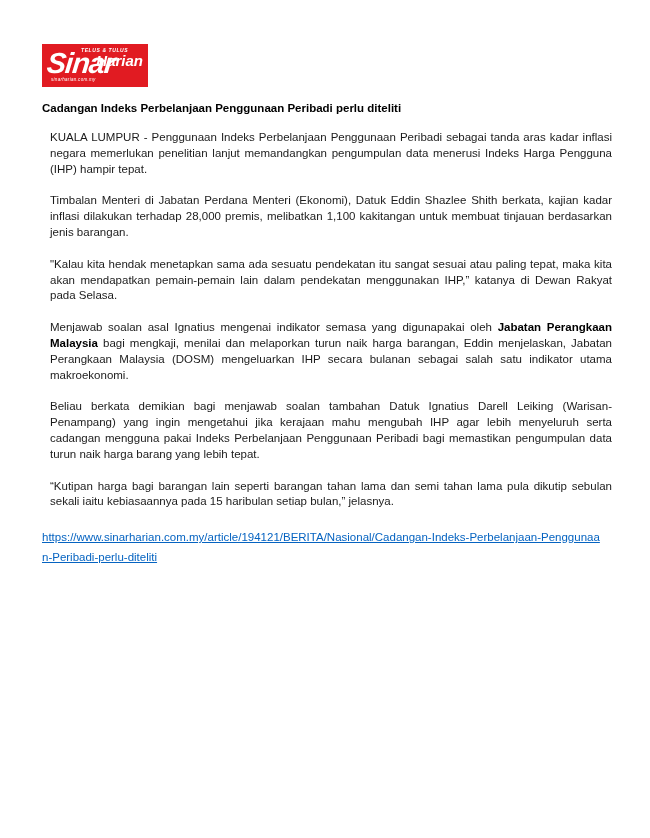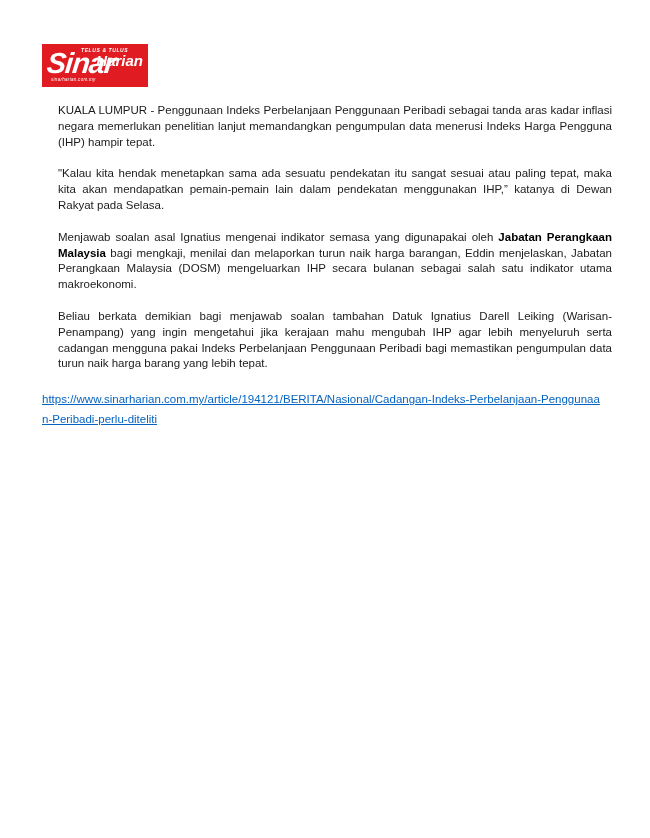--- a/index.html
+++ b/index.html
@@ -68,21 +68,21 @@
     letter-spacing: 0;
   }
   
   .headline {
     margin: 15px 0 0 0;
     font-size: 11.5px;
     font-weight: bold;
     color: #000000;
   }
   .body-par {
-    margin: 16px 0 0 16px;
+    margin: 16px 0 0 8px;
     font-size: 11.5px;
     line-height: 15.8px;
     text-align: justify;
     color: #1b1b1b;
   }
   .body-par b { color: #000000; }
   .link-par {
     margin: 17px 0 0 0;
     font-size: 11.5px;
     line-height: 20px;
@@ -100,27 +100,30 @@
 
 <div class="page">
 
   <div class="logo">
     <span class="logo-tagline">TELUS &amp; TULUS</span>
     <span class="logo-title">Sinar</span>
     <span class="logo-website">sinarharian.com.my</span>
     <span class="logo-subtitle">Harian</span>
   </div>
 
+  <h1 class="headline">Cadangan Indeks Perbelanjaan Penggunaan Peribadi perlu diteliti</h1>
 
   <p class="body-par">KUALA LUMPUR - Penggunaan Indeks Perbelanjaan Penggunaan Peribadi sebagai tanda aras kadar inflasi negara memerlukan penelitian lanjut memandangkan pengumpulan data menerusi Indeks Harga Pengguna (IHP) hampir tepat.</p>
 
+  <p class="body-par">Timbalan Menteri di Jabatan Perdana Menteri (Ekonomi), Datuk Eddin Shazlee Shith berkata, kajian kadar inflasi dilakukan terhadap 28,000 premis, melibatkan 1,100 kakitangan untuk membuat tinjauan berdasarkan jenis barangan.</p>
 
   <p class="body-par">"Kalau kita hendak menetapkan sama ada sesuatu pendekatan itu sangat sesuai atau paling tepat, maka kita akan mendapatkan pemain-pemain lain dalam pendekatan menggunakan IHP,” katanya di Dewan Rakyat pada Selasa.</p>
 
   <p class="body-par"><span>Menjawab soalan asal Ignatius mengenai indikator semasa yang digunapakai oleh </span><b>Jabatan Perangkaan Malaysia</b><span> bagi mengkaji, menilai dan melaporkan turun naik harga barangan, Eddin menjelaskan, Jabatan Perangkaan Malaysia (DOSM) mengeluarkan IHP secara bulanan sebagai salah satu indikator utama makroekonomi.</span></p>
 
   <p class="body-par">Beliau berkata demikian bagi menjawab soalan tambahan Datuk Ignatius Darell Leiking (Warisan-Penampang) yang ingin mengetahui jika kerajaan mahu mengubah IHP agar lebih menyeluruh serta cadangan mengguna pakai Indeks Perbelanjaan Penggunaan Peribadi bagi memastikan pengumpulan data turun naik harga barang yang lebih tepat.</p>
 
 
+  <p class="body-par">“Kutipan harga bagi barangan lain seperti barangan tahan lama dan semi tahan lama pula dikutip sebulan sekali iaitu kebiasaannya pada 15 haribulan setiap bulan,” jelasnya.</p>
 
   <p class="link-par"><a class="article-link" href="#">https://www.sinarharian.com.my/article/194121/BERITA/Nasional/Cadangan-Indeks-Perbelanjaan-Penggunaan-Peribadi-perlu-diteliti</a></p>
 
 </div>
 
 </body></html>

